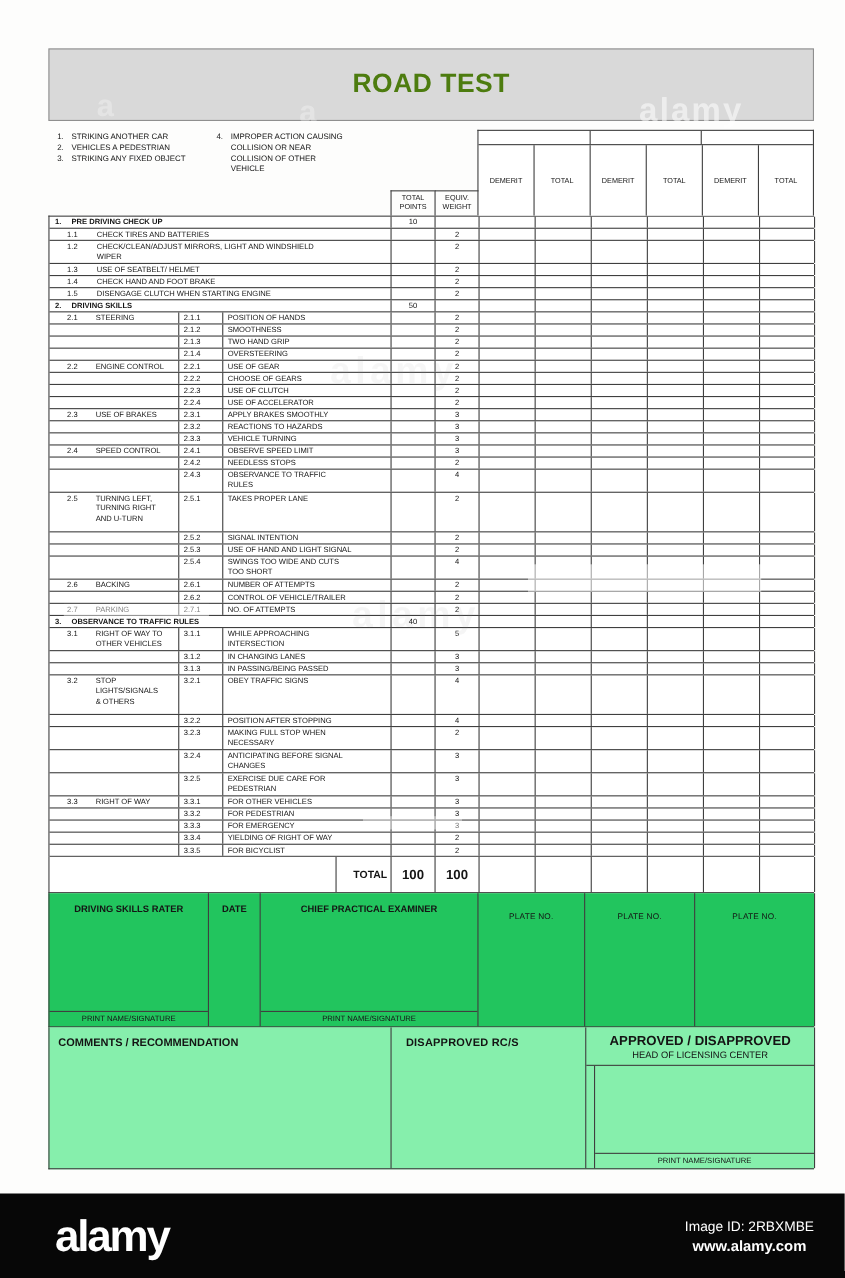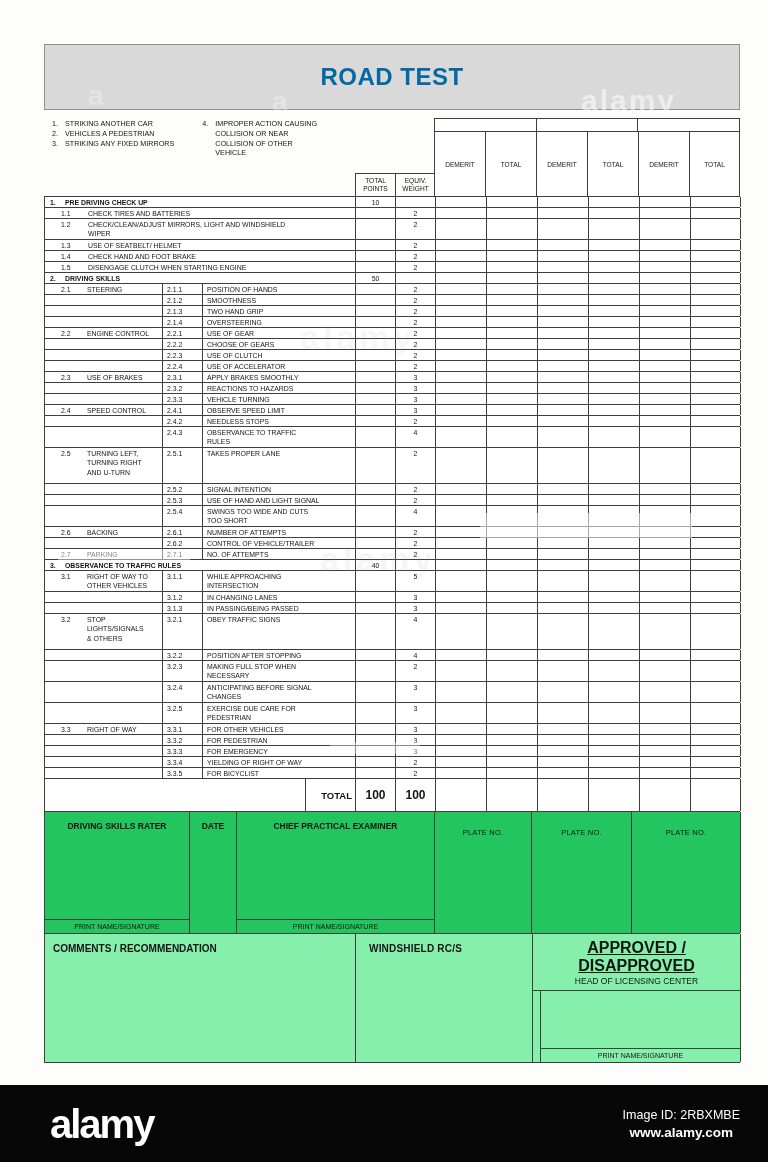--- a/index.html
+++ b/index.html
@@ -4,21 +4,21 @@
 <style>
   :root{ --ln:#3f3f3f; }
   *{ margin:0; padding:0; box-sizing:border-box; }
   html,body{ width:768px; height:1162px; }
   body{ background:#ffffff; font-family:"Liberation Sans", sans-serif; color:#141414; position:relative; overflow:hidden; }
   .sheet{ position:absolute; inset:0; background:#fdfdfc; }
   .form{ position:absolute; left:44px; top:44px; width:696px; }
 
   
   .title-box{ height:66px; background:#d9d9d9; border:1px solid #8f8f8f; display:flex; align-items:center; justify-content:center; position:relative; }
-  .title{ font-size:24px; font-weight:bold; letter-spacing:.5px; color:#0369a1; }
+  .title{ font-size:24px; font-weight:bold; letter-spacing:.5px; color:#4d7c0f; }
 
   
   .hzone{ position:relative; height:78px; margin-top:8px; }
   .notes{ position:absolute; left:8px; top:1px; display:flex; gap:28px; }
   .note{ font-size:7.2px; line-height:9.8px; display:flex; }
   .n-num{ width:13px; flex:none; }
   .n-text{ white-space:pre-line; max-width:160px; }
 
   .veh-box{ position:absolute; right:0; top:0; width:306px; height:78px; border:1px solid var(--ln); border-bottom:none; display:flex; flex-direction:column; background:#fff; }
   .veh-label{ height:42px; border-bottom:1px solid var(--ln); display:flex; align-items:center; justify-content:center; font-weight:bold; font-size:8px; letter-spacing:.2px; }
@@ -65,21 +65,21 @@
   .plate-label{ font-size:7.5px; text-align:center; padding-top:16px; letter-spacing:.2px; }
 
   
   .bot{ display:grid; grid-template-columns:311px 177px 208px; border-left:1px solid var(--ln); border-bottom:1px solid var(--ln); height:129px; background:#86efac; }
   .bot-cell{ border-right:1px solid var(--ln); }
   .b-label{ display:block; font-weight:bold; font-size:10px; }
   .bot-comments .b-label{ padding:9px 0 0 8px; }
   .bot-rcs .b-label{ padding:9px 0 0 13px; letter-spacing:.2px; }
   .bot-approved{ display:flex; flex-direction:column; }
   .ap-head{ border-bottom:1px solid var(--ln); text-align:center; padding:5px 2px 4px 2px; }
-  .ap-title{ font-weight:bold; font-size:16px;text-decoration:underline; }
+  .ap-title{ font-weight:bold; font-size:12px; }
   .ap-sub{ font-size:8.5px; margin-top:1px; }
   .ap-inner{ flex:1; display:flex; flex-direction:column; margin-left:7px; border-left:1px solid var(--ln); }
   .ap-body{ flex:1; }
   .ap-strip{ height:14px; border-top:1px solid var(--ln); display:flex; align-items:center; justify-content:center; font-size:7px; }
 
   
   .footer{ position:absolute; left:0; bottom:0; width:768px; height:77px; background:#070707; display:flex; align-items:center; justify-content:space-between; padding:0 28px; color:#fff; }
   .logo{ font-size:40px; font-weight:bold; letter-spacing:-2px; margin-left:22px; line-height:1; }
   .f-right{ text-align:center; font-size:12.5px; line-height:18px; }
   .f-url{ font-weight:bold; font-size:13.5px; }
@@ -112,21 +112,21 @@
           <div class="note">
               <span class="n-num">1.</span>
               <span class="n-text">STRIKING ANOTHER CAR</span>
             </div>
           <div class="note">
               <span class="n-num">2.</span>
               <span class="n-text">VEHICLES A PEDESTRIAN</span>
             </div>
           <div class="note">
               <span class="n-num">3.</span>
-              <span class="n-text">STRIKING ANY FIXED MIRRORS</span>
+              <span class="n-text">STRIKING ANY FIXED OBJECT</span>
             </div>
         </div>
         <div class="note-col">
           <div class="note">
               <span class="n-num">4.</span>
               <span class="n-text">IMPROPER ACTION CAUSING
 COLLISION OR NEAR
 COLLISION OF OTHER
 VEHICLE</span>
             </div>
@@ -736,21 +736,21 @@
       <div class="sig-cell">
         <div class="plate-label">PLATE NO.</div>
       </div>
     </div>
 
     <div class="bot">
       <div class="bot-cell bot-comments">
         <span class="b-label">COMMENTS / RECOMMENDATION</span>
       </div>
       <div class="bot-cell bot-rcs">
-        <span class="b-label">WINDSHIELD RC/S</span>
+        <span class="b-label">DISAPPROVED RC/S</span>
       </div>
       <div class="bot-cell bot-approved">
         <div class="ap-head">
           <div class="ap-title">APPROVED / DISAPPROVED</div>
           <div class="ap-sub">HEAD OF LICENSING CENTER</div>
         </div>
         <div class="ap-inner">
           <div class="ap-body"></div>
           <div class="ap-strip">PRINT NAME/SIGNATURE</div>
         </div>

